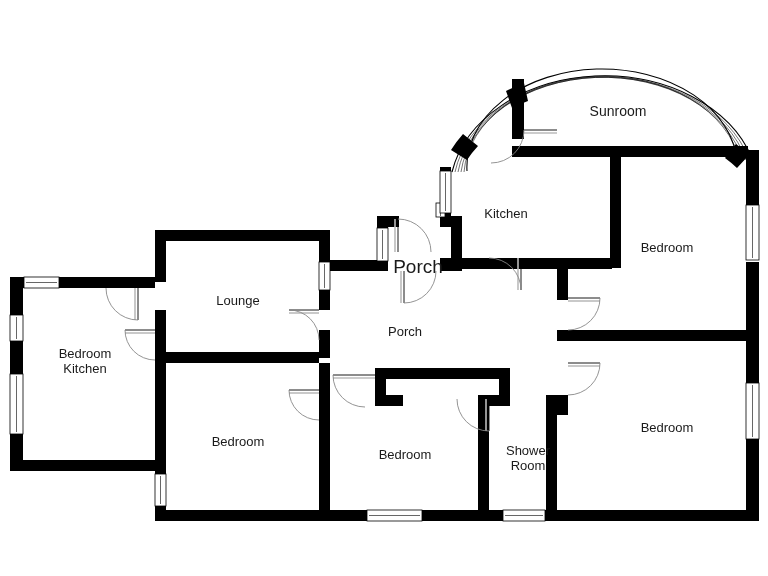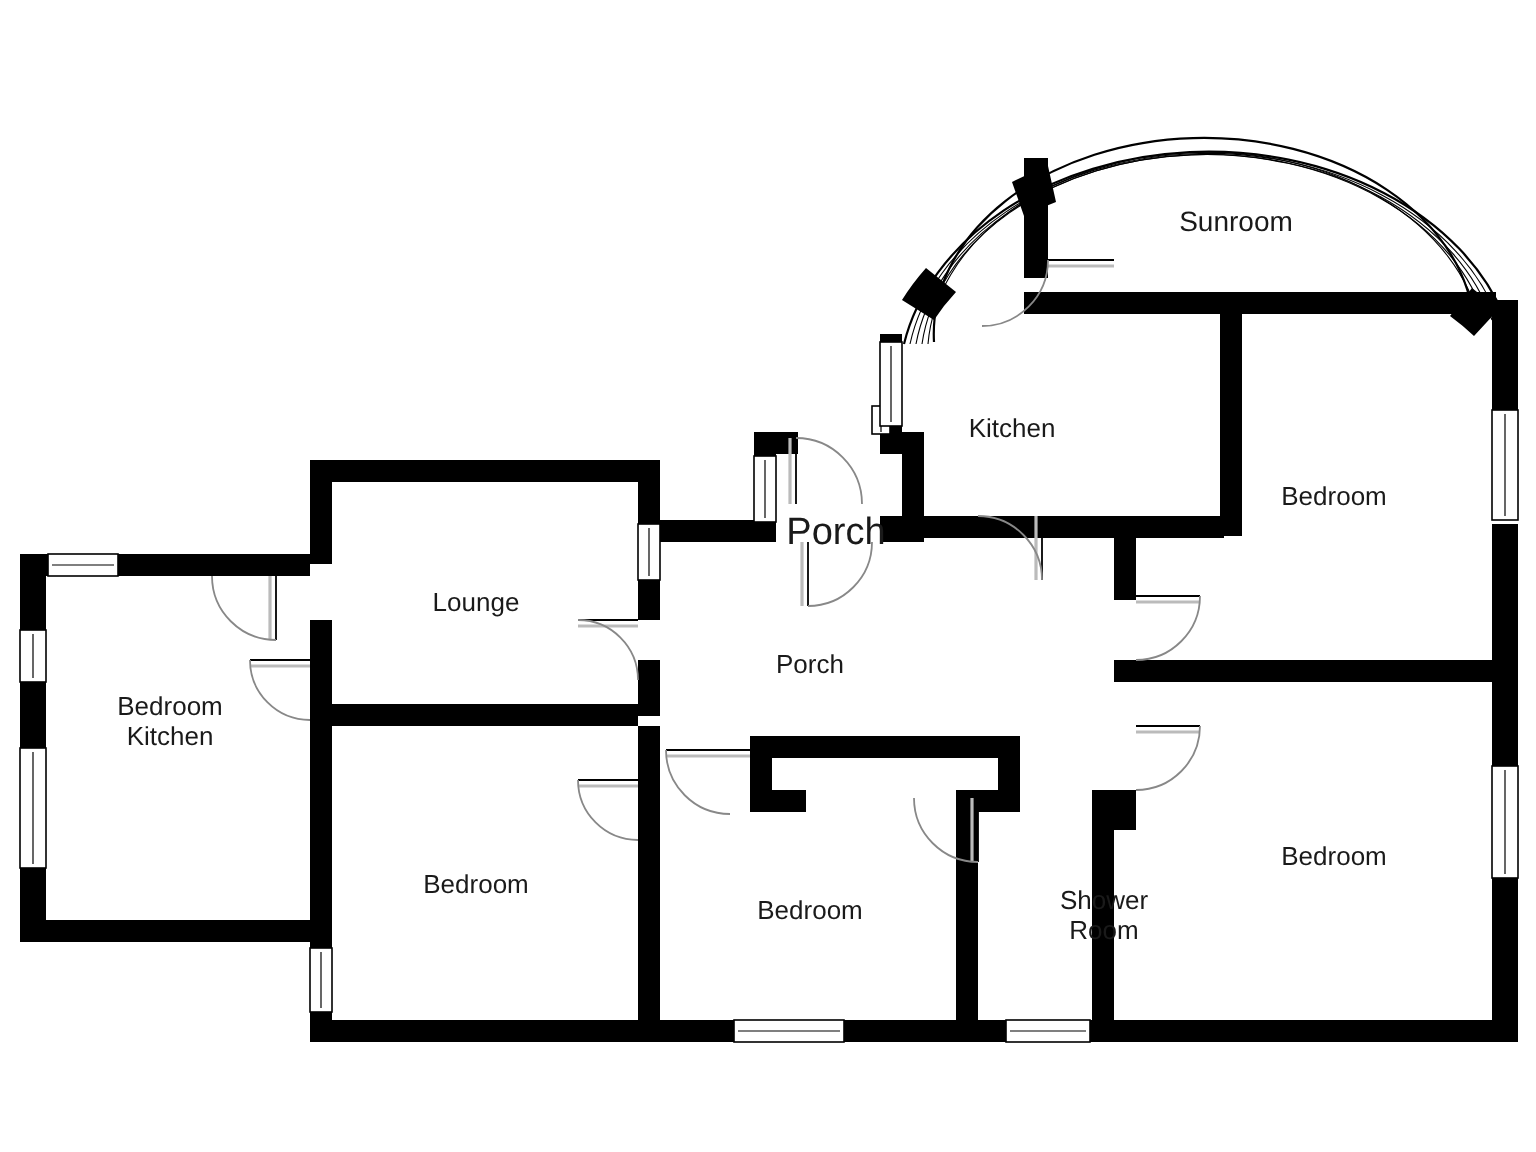--- a/index.html
+++ b/index.html
@@ -306,16 +306,16 @@
 
   <div class="room-label lbl-bold" style="left:85px; top:361px; font-size:13px;">Bedroom
 Kitchen</div>
 
   <div class="room-label lbl-normal" style="left:667px; top:428px; font-size:13px;">Bedroom</div>
 
   <div class="room-label lbl-bold" style="left:238px; top:442px; font-size:13px;">Bedroom</div>
 
   <div class="room-label lbl-normal" style="left:405px; top:455px; font-size:13px;">Bedroom</div>
 
-  <div class="room-label lbl-normal" style="left:552px; top:458px; font-size:13px;">Shower
+  <div class="room-label lbl-normal" style="left:528px; top:458px; font-size:13px;">Shower
 Room</div>
 
 </div>
 
 </body></html>

